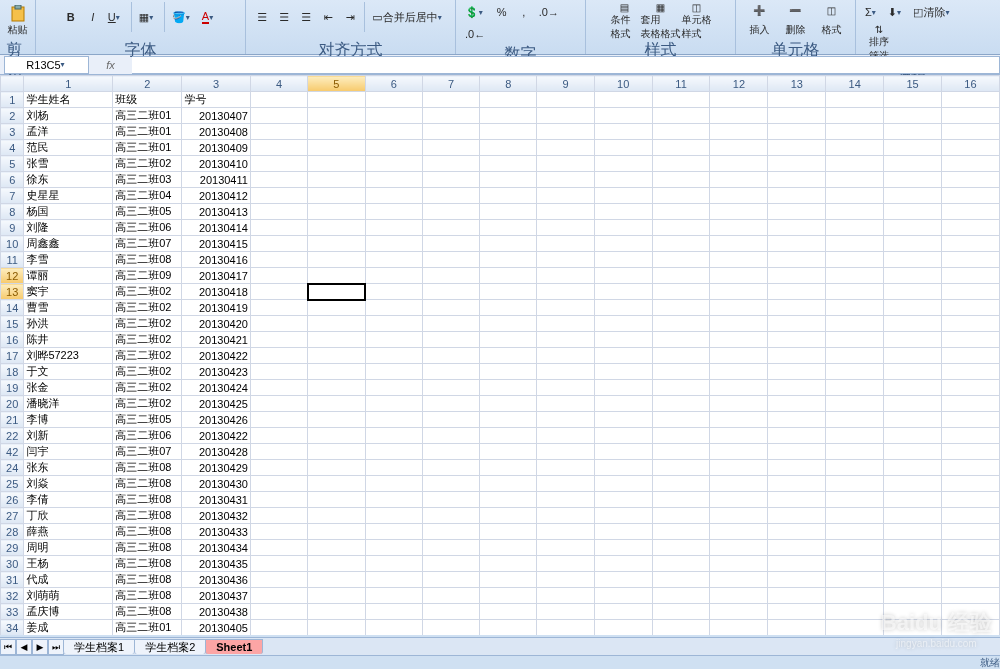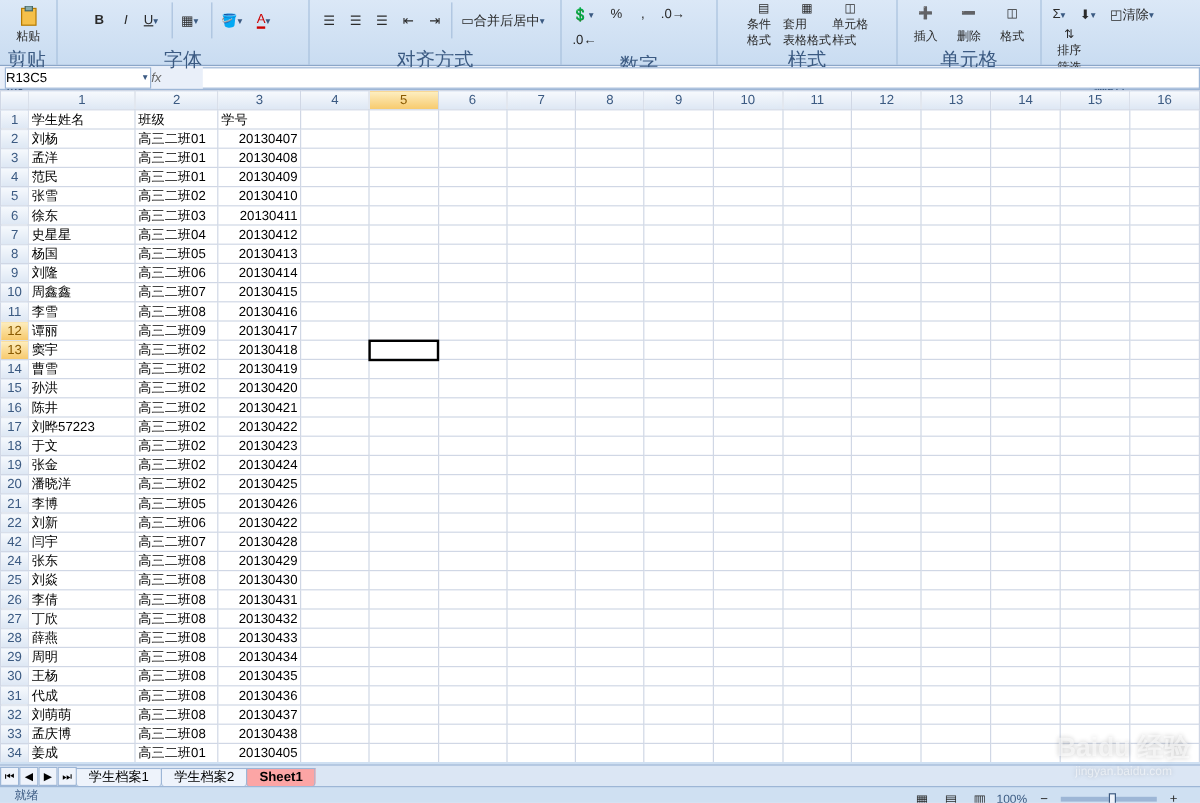--- a/index.html
+++ b/index.html
@@ -11,23 +11,23 @@
 .rgroup .tools { display: flex; flex-wrap: wrap; align-items: center; gap: 2px; }
 .rgroup .label { font-size: 16px; color: #3b5a82; height: 14px; }
 .ibtn { min-width: 20px; height: 20px; display: inline-flex; align-items: center; justify-content: center; border: 1px solid transparent; border-radius: 2px; cursor: pointer; font-size: 11px; color: #2a2a2a; padding: 0 2px; }
 .big { flex-direction: column; height: 38px; width: 34px; font-size: 10px; }
 .big svg, .big .glyph { height: 18px; }
 .sep { width: 1px; height: 30px; background: #a8c0dd; margin: 0 2px; }
 .dd { width: 8px; font-size: 8px; color: #3b5a82; }
 
 
 .fbar { display: flex; height: 20px; background: #e9eff9; border-bottom: 1px solid #9db6d6; align-items: center; }
-.namebox { width: 122px; height: 18px; background: #fff; border: 1px solid #9db6d6; margin-left: 4px; font-size: 11px; padding-left: 0; display: flex; align-items: center; justify-content: space-between;}
+.namebox { width: 85px; height: 18px; background: #fff; border: 1px solid #9db6d6; margin-left: 4px; font-size: 11px; padding-left: 0; display: flex; align-items: center; justify-content: center;}
 .namebox .dd2 { font-size: 8px; color: #3b5a82; padding-right:2px;}
-.fx { width: 43px; font-style: italic; color: #6a6a6a; }
+.fx { width: 43px; text-align: center; font-style: italic; color: #6a6a6a; }
 .formula-input { flex: 1; height: 18px; background: #fff; border: 1px solid #9db6d6; border-left: none; }
 
 
 .gridwrap { position: relative; background: #fff; height: 560px; overflow: hidden; }
 table { border-collapse: collapse; table-layout: fixed; }
 th, td { border: 1px solid #d0d7e5; height: 14px; font-size: 11px; padding: 0 2px; white-space: nowrap; overflow: hidden; }
 th { background: linear-gradient(#f6f9fd,#dde7f4); color: #3b5a82; font-weight: normal; text-align: center; position: sticky; }
 th.colh { height: 16px; }
 th.rowh { width: 24px; text-align: center; }
 th.rowh.hi, th.colh.hi { background: linear-gradient(#fdeec0,#f7c96b); color:#8a5a00;}
@@ -39,33 +39,33 @@
 .corner { width:24px; background:linear-gradient(#f6f9fd,#dde7f4); }
 
 
 .tabbar { position: absolute; bottom: 14px; left: 0; right: 0; height: 18px; background: #dbe6f4; display: flex; align-items: flex-end; font-size: 11px; border-top:1px solid #9db6d6;}
 .tabnav { display: flex; }
 .tabnav .nb { width: 16px; height: 16px; border: 1px solid #9db6d6; background: #eef3fb; text-align: center; font-size: 9px; line-height: 14px; cursor: pointer; }
 .sheet-tab { padding: 1px 10px; background: #eef3fb; border: 1px solid #9db6d6; border-bottom: none; border-radius: 0 0 3px 3px; margin-left: -1px; cursor: pointer; }
 .sheet-tab.active { background: #fca5a5; font-weight: bold; }
 
 
-.status { position: absolute; bottom: 0; left: 0; right: 0; height: 14px; background: #cfe0f2; border-top: 1px solid #9db6d6; display:flex; align-items:flex-start; justify-content:space-between; font-size:10px; color:#3b5a82; padding:0 12px;}
+.status { position: absolute; bottom: 0; left: 0; right: 0; height: 14px; background: #cfe0f2; border-top: 1px solid #9db6d6; display:flex; align-items:flex-end; justify-content:space-between; font-size:10px; color:#3b5a82; padding:0 0;flex-direction:column;}
 .zoom { display:flex; align-items:center; gap:4px;}
 .slider { width:80px; height:4px; background:#9db6d6; position:relative;}
 .slider .th { position:absolute; top:-3px; left:50%; width:6px; height:10px; background:#eef3fb; border:1px solid #3b5a82;}
 
 .watermark { position:absolute; right:8px; bottom:20px; color:rgba(255,255,255,.55); font-size:22px; font-weight:bold; text-shadow:0 0 4px rgba(0,0,0,.2); pointer-events:none; }
 .watermark small{ display:block; font-size:10px; font-weight:normal;text-align:center;}
 </style>
 </head>
 <body>
 
 <div class="ribbon">
-  <div class="rgroup" style="width:48px">
+  <div class="rgroup" style="width:36px">
     <div class="tools">
       <div class="ibtn big">
         <svg width="18" height="18">
             <rect x="3" y="2" width="12" height="14" fill="#f5c04a" stroke="#b57a00"></rect>
             <rect x="6" y="0" width="6" height="4" fill="#8aa" stroke="#466"></rect>
           </svg>
         <span>粘贴</span>
       </div>
     </div>
     <div class="label">剪贴板</div>

